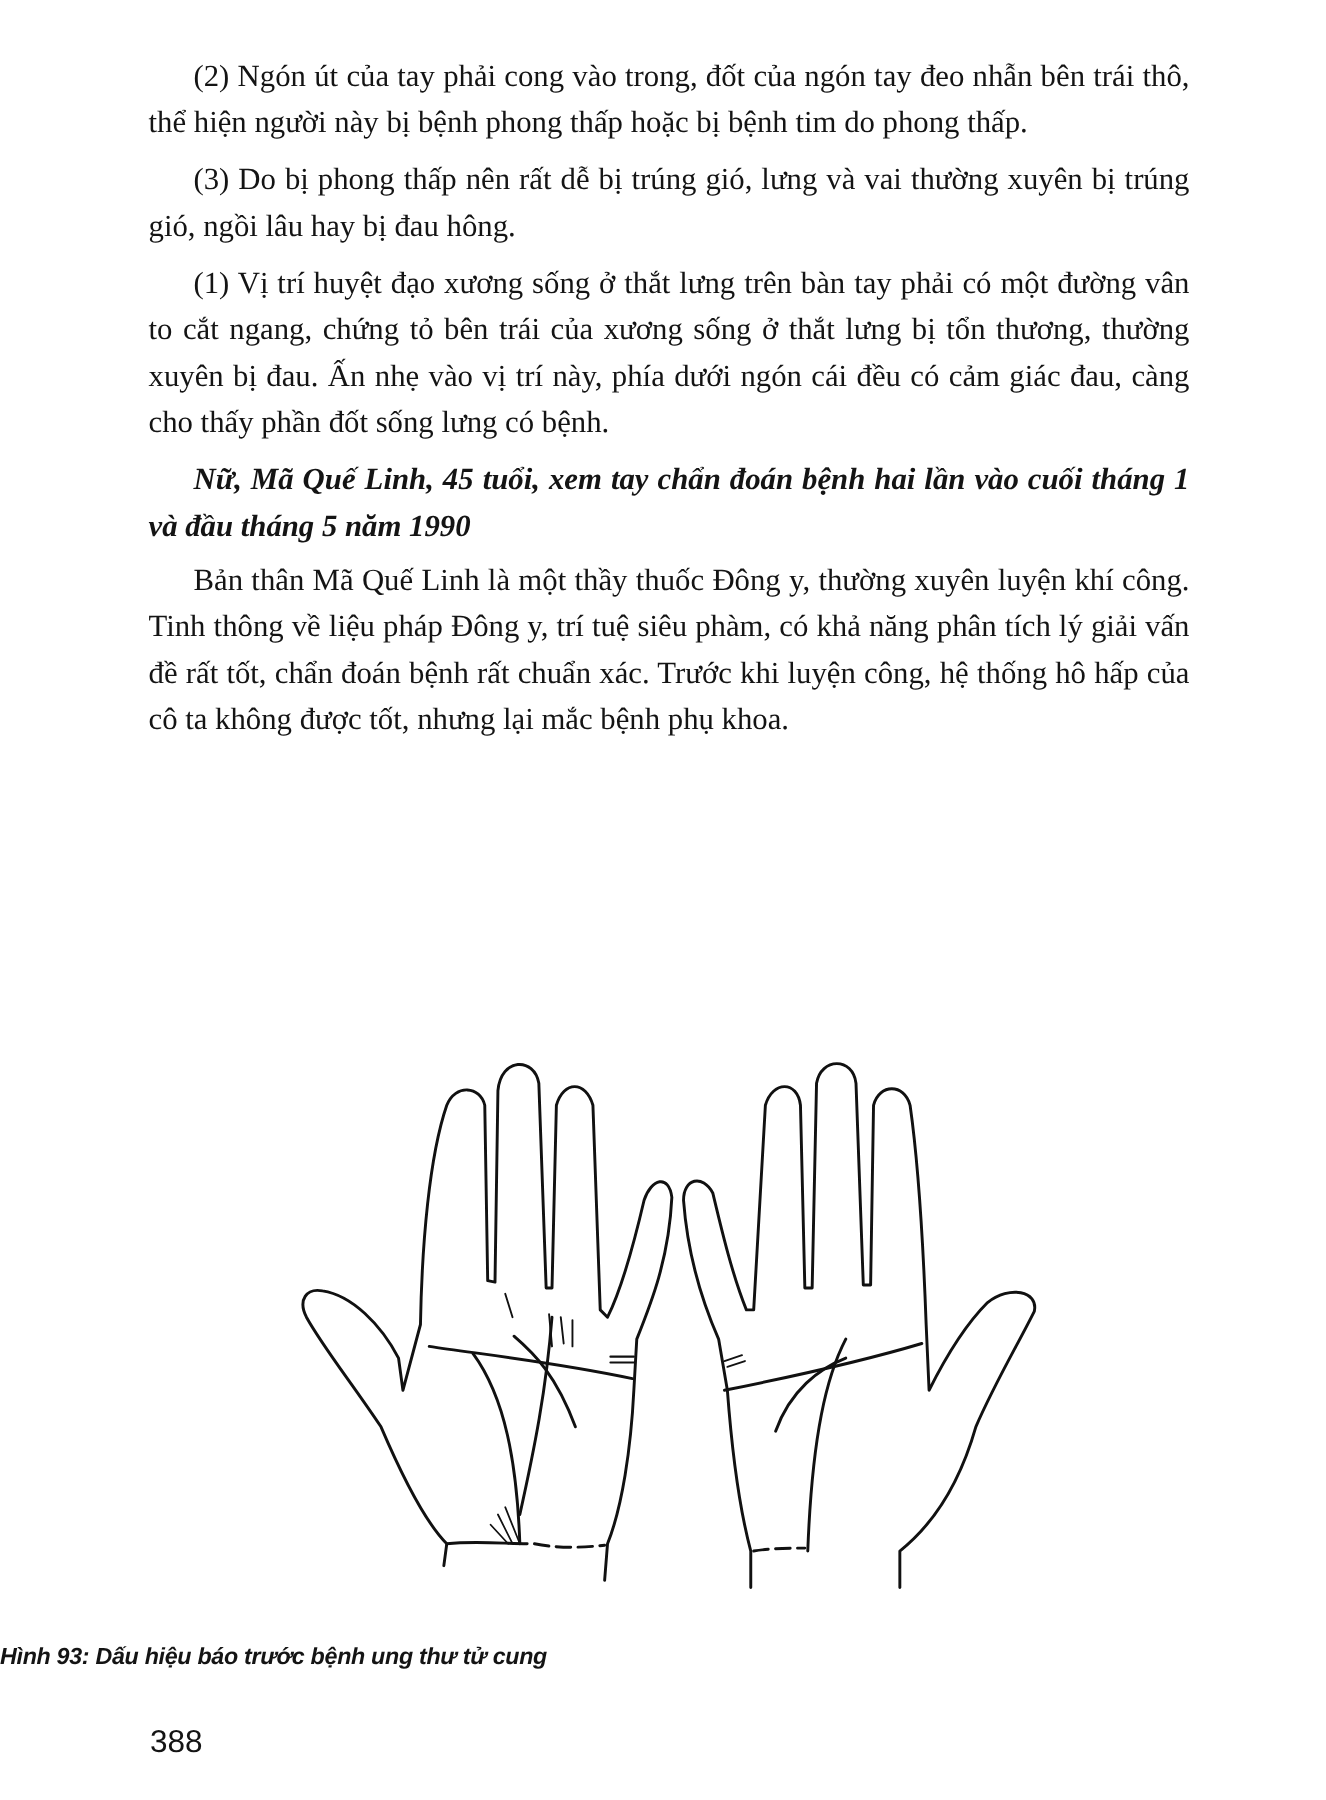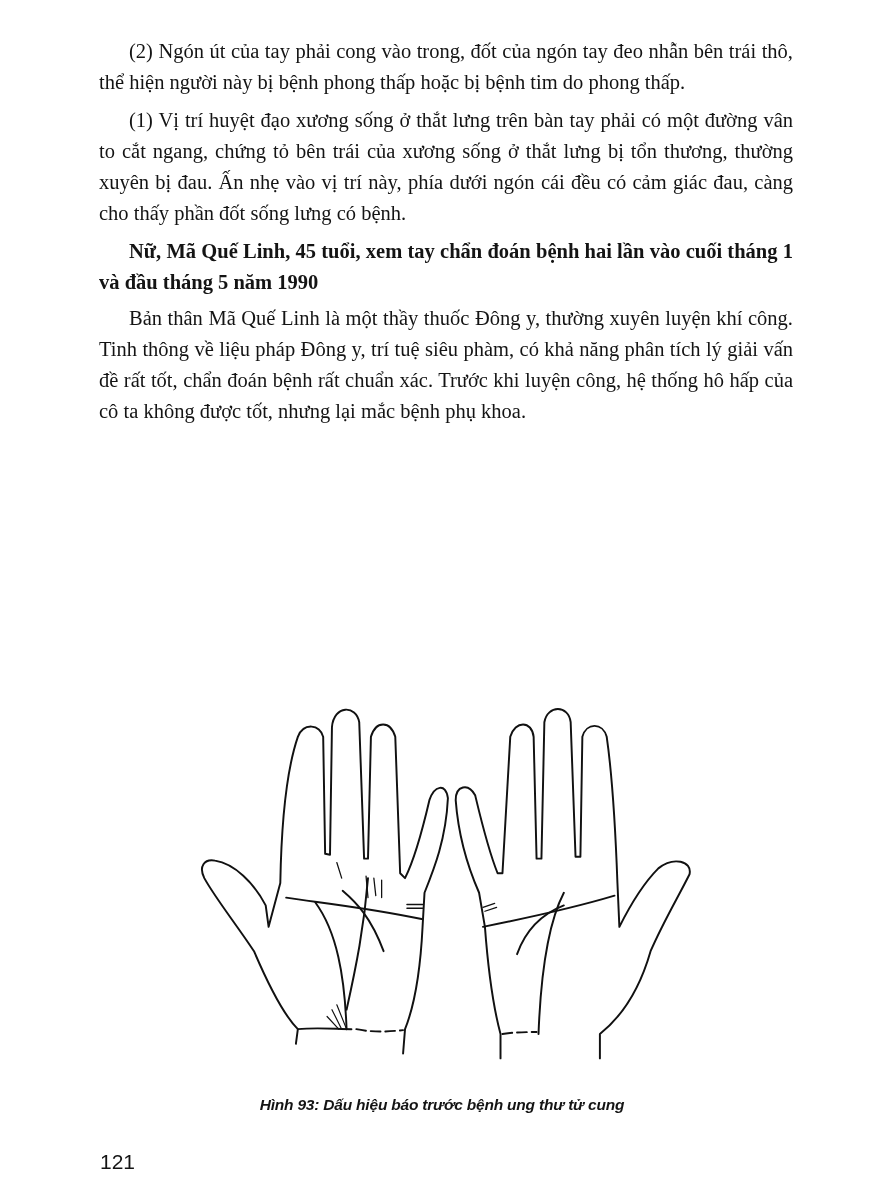--- a/index.html
+++ b/index.html
@@ -2,36 +2,37 @@
 <html><head>
 <meta charset="utf-8">
 <style>
   html, body { margin:0; padding:0; background:#fff; }
   body { width:884px; height:1200px; position:relative; overflow:hidden; color:#141414;
          font-family:"DejaVu Serif", "Liberation Serif", serif; }
   .page { position:absolute; left:0; top:0; width:884px; height:864px;padding-left:44px; }
   .text { position:absolute; left:99px; width:694px; font-size:20.5px; line-height:31px;
           text-align:justify; font-family:"Liberation Serif", serif; }
   .para { text-indent:30px; margin:0 0 7px 0; }
-  .heading { font-weight:bold; margin:0 0 5px 0; text-indent:30px; }
+  .heading { font-weight:bold; font-style:italic; margin:0 0 5px 0; text-indent:30px; }
   .sub { font-style:italic; margin:0 0 6px 0; text-indent:30px; }
   .figure { position:absolute; left:188px; top:693px; width:512px; height:380px; }
-  .caption { position:absolute; left:0; width:884px; top:1096px; text-align:center;
+  .caption { position:absolute; left:0; width:884px; top:1096px; text-align:left;
              font-family:"Liberation Sans", sans-serif; font-weight:bold; font-style:italic;
              font-size:15.5px; letter-spacing:-0.2px; }
   .pagenum { position:absolute; left:100px; top:1150px; font-family:"Liberation Sans", sans-serif;
              font-size:21px; }
 </style>
 </head>
 <body>
 
 <div class="page">
 
   <div class="text" style="top:36px;">
     <p class="para">(2) Ngón út của tay phải cong vào trong, đốt của ngón tay đeo nhẫn bên trái thô, thể hiện người này bị bệnh phong thấp hoặc bị bệnh tim do phong thấp.</p>
+    <p class="para">(3) Do bị phong thấp nên rất dễ bị trúng gió, lưng và vai thường xuyên bị trúng gió, ngồi lâu hay bị đau hông.</p>
     <p class="para">(1) Vị trí huyệt đạo xương sống ở thắt lưng trên bàn tay phải có một đường vân to cắt ngang, chứng tỏ bên trái của xương sống ở thắt lưng bị tổn thương, thường xuyên bị đau. Ấn nhẹ vào vị trí này, phía dưới ngón cái đều có cảm giác đau, càng cho thấy phần đốt sống lưng có bệnh.</p>
     <p class="heading">Nữ, Mã Quế Linh, 45 tuổi, xem tay chẩn đoán bệnh hai lần vào cuối tháng 1 và đầu tháng 5 năm 1990</p>
     <p class="para">Bản thân Mã Quế Linh là một thầy thuốc Đông y, thường xuyên luyện khí công. Tinh thông về liệu pháp Đông y, trí tuệ siêu phàm, có khả năng phân tích lý giải vấn đề rất tốt, chẩn đoán bệnh rất chuẩn xác. Trước khi luyện công, hệ thống hô hấp của cô ta không được tốt, nhưng lại mắc bệnh phụ khoa.</p>
   </div>
 
   <svg class="figure" viewBox="0 0 520 390" fill="none" stroke="#111" stroke-width="2" stroke-linecap="round" stroke-linejoin="round">
 
     <g>
       <path d="M108,360 L110,345 C95,330 80,300 65,265 C45,235 25,210 14,190 C8,178 14,170 25,172 C45,175 65,195 77,218 L80,240 L92,195 C93,140 98,80 110,45 C116,30 133,32 136,45 L138,165 L143,166 L145,35 C147,12 170,12 173,30 L178,170 L182,170 L185,45 C190,28 205,28 210,45 L215,185 L220,190 C230,170 238,140 245,110 C250,95 262,92 264,108 C262,150 250,180 240,205 L238,240 C236,280 230,320 220,345 L218,370"></path>
       <path d="M98,210 C130,215 180,220 237,232"></path>
@@ -49,14 +50,14 @@
       <path d="M318,375 L318,350 C310,320 305,280 302,240 L296,205 C285,180 275,150 272,110 C272,95 285,92 292,105 C298,130 305,160 315,185 L320,185 L328,45 C333,28 350,28 352,45 L355,170 L360,170 L363,30 C366,12 388,12 390,30 L395,168 L400,168 L402,45 C406,30 423,30 427,45 C432,80 436,140 438,195 L440,240 C450,220 465,195 480,180 C495,168 515,172 512,186 C500,210 485,235 472,265 C462,300 445,330 420,350 L420,375"></path>
       <path d="M300,240 C340,232 395,220 435,208"></path>
       <path d="M383,205 C370,230 360,270 357,350"></path>
       <path d="M335,268 C345,240 365,225 383,218"></path>
       <path d="M320,350 C332,348 345,348 355,348" stroke-dasharray="10 5"></path>
       <path d="M300,220 L312,216 M302,224 L314,220" stroke-width="1.3"></path>
     </g>
   </svg>
 
   <div class="caption">Hình 93: Dấu hiệu báo trước bệnh ung thư tử cung</div>
-  <div class="pagenum">121</div>
+  <div class="pagenum">388</div>
 </div>
 
 </body></html>

